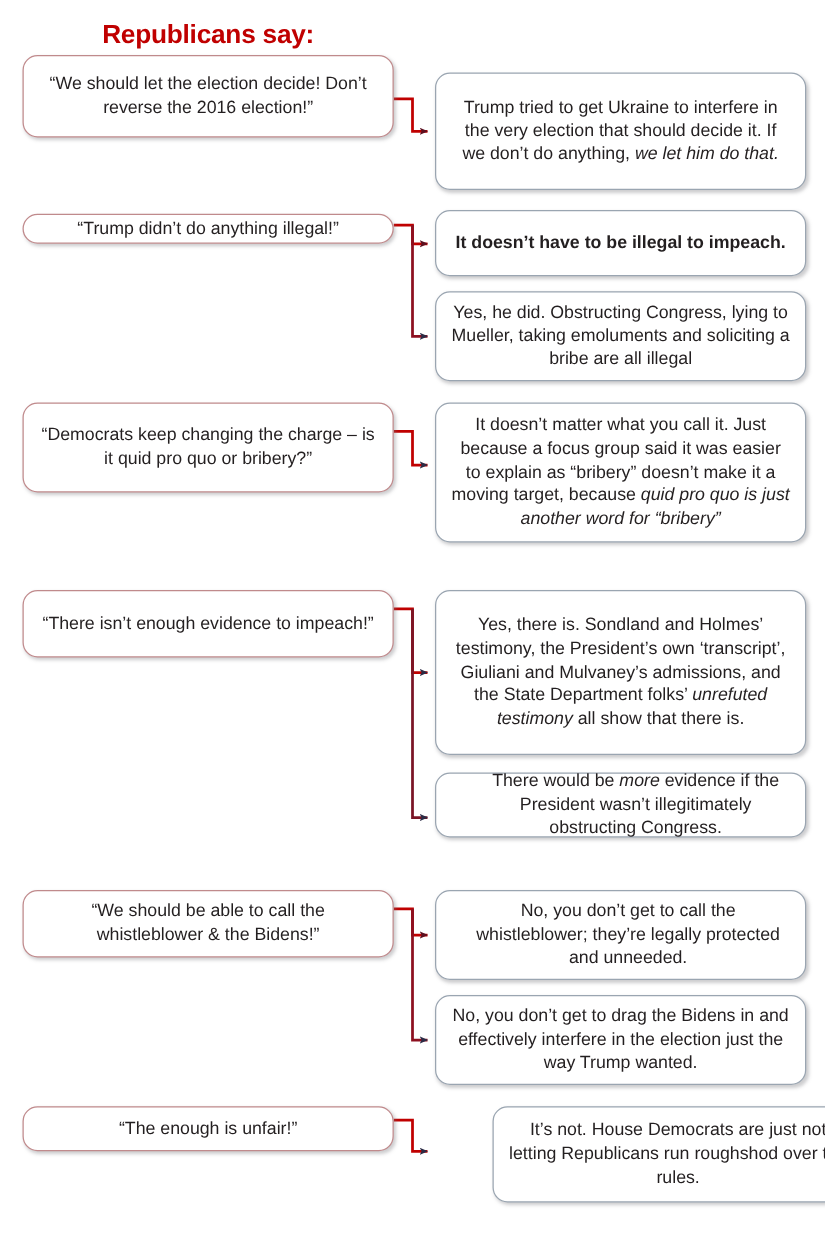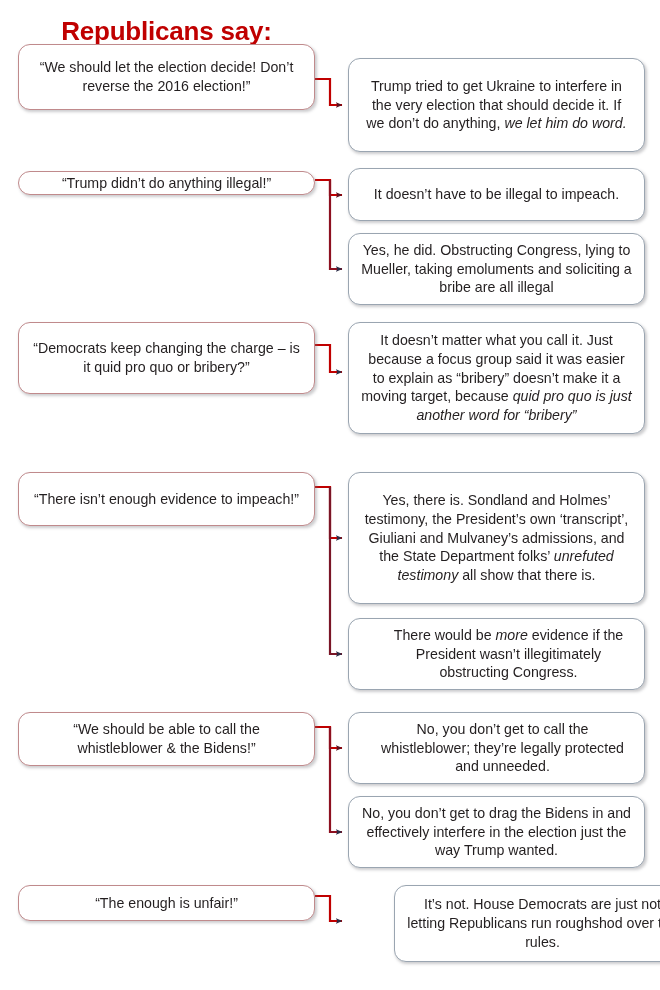--- a/index.html
+++ b/index.html
@@ -17,21 +17,21 @@
     width: 660px;
     height: 990px;
     background: #ffffff;
     overflow: hidden;
   }
 
   
   .col-header {
     position: absolute;
     font-weight: bold;
-    font-size: 26px;
+    font-size: 21px;
     letter-spacing: -0.2px;
     text-align: center;
     white-space: nowrap;
   }
   #header-left {
     left: 18px;
     top: 16px;
     width: 297px;
     color: #c00000;
   }
@@ -147,40 +147,40 @@
 
   <div class="box claim" id="claim-5" style="top: 712px; height: 54px; border-color: rgb(192, 138, 140);">
     <p>“We should be able to call the whistleblower &amp; the Bidens!”</p>
   </div>
 
   <div class="box claim" id="claim-6" style="top: 885px; height: 36px; border-color: rgb(192, 138, 140);">
     <p>“The enough is unfair!”</p>
   </div>
 
   <div class="box reality" id="reality-1-1" style="top: 58px; height: 94px; border-color: rgb(154, 165, 177);">
-    <p>Trump tried to get Ukraine to interfere in the very election that should decide it. If we don’t do anything, <i>we let him do word.</i></p>
+    <p>Trump tried to get Ukraine to interfere in the very election that should decide it. If we don’t do anything, <i>we let him do that.</i></p>
   </div>
 
-  <div class="box reality" id="reality-2-1" style="top: 168px; height: 53px; border-color: rgb(154, 165, 177);">
+  <div class="box reality" id="reality-2-1" style="top: 168px; height: 53px; border-color: rgb(154, 165, 177); font-weight: bold;">
     <p>It doesn’t have to be illegal to impeach.</p>
   </div>
 
   <div class="box reality" id="reality-2-2" style="top: 233px; height: 72px; border-color: rgb(154, 165, 177);">
     <p>Yes, he did. Obstructing Congress, lying to Mueller, taking emoluments and soliciting a bribe are all illegal</p>
   </div>
 
   <div class="box reality" id="reality-3-1" style="top: 322px; height: 112px; border-color: rgb(154, 165, 177);">
     <p>It doesn’t matter what you call it. Just because a focus group said it was easier to explain as “bribery” doesn’t make it a moving target, because <i>quid pro quo is just another word for “bribery”</i></p>
   </div>
 
   <div class="box reality" id="reality-4-1" style="top: 472px; height: 132px; border-color: rgb(154, 165, 177);">
     <p>Yes, there is. Sondland and Holmes’ testimony, the President’s own ‘transcript’, Giuliani and Mulvaney’s admissions, and the State Department folks’ <i>unrefuted testimony</i> all show that there is.</p>
   </div>
 
-  <div class="box reality" id="reality-4-2" style="top: 618px; height: 72px; border-color: rgb(154, 165, 177); padding-left: 36px;">
+  <div class="box reality" id="reality-4-2" style="top: 618px; height: 52px; border-color: rgb(154, 165, 177); padding-left: 36px;">
     <p>There would be <i>more</i> evidence if the President wasn’t illegitimately obstructing Congress.</p>
   </div>
 
   <div class="box reality" id="reality-5-1" style="top: 712px; height: 72px; border-color: rgb(154, 165, 177); padding-left: 24px;">
     <p>No, you don’t get to call the whistleblower; they’re legally protected and unneeded.</p>
   </div>
 
   <div class="box reality" id="reality-5-2" style="top: 796px; height: 72px; border-color: rgb(154, 165, 177);">
     <p>No, you don’t get to drag the Bidens in and effectively interfere in the election just the way Trump wanted.</p>
   </div>

